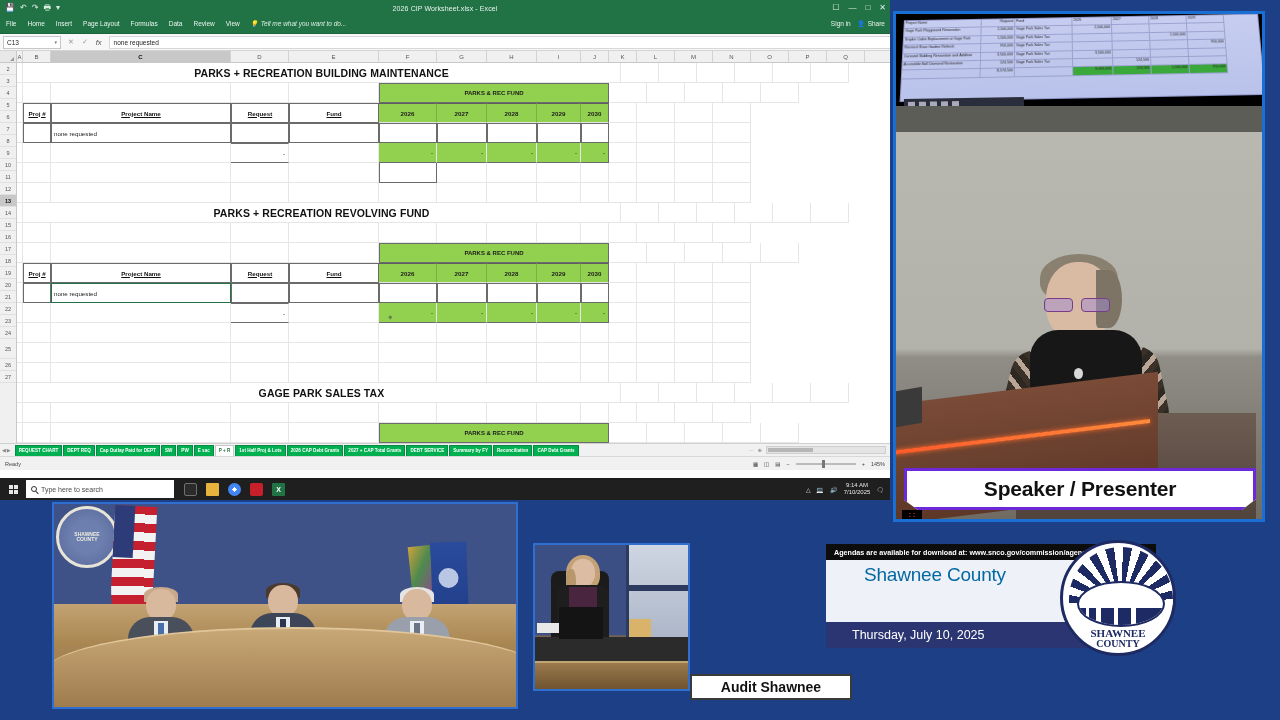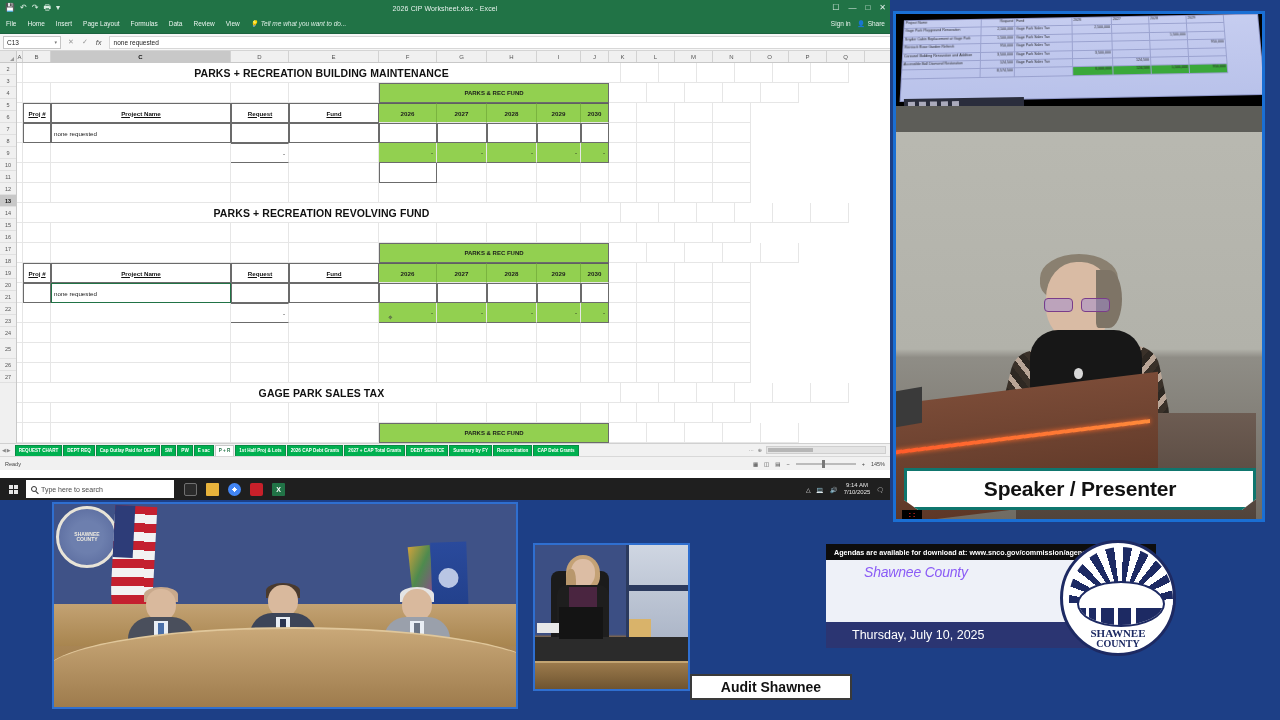--- a/index.html
+++ b/index.html
@@ -332,21 +332,21 @@
   .p-neck {
     position: absolute; left: 64px; top: 78px; width: 30px; height: 22px;
     background: #cfae97;
   }
   .p-pend {
     position: absolute; left: 74px; top: 114px; width: 9px; height: 11px;
     background: #d8d8d8; border-radius: 50%;
   }
   .speaker-banner {
     position: absolute; left: 8px; bottom: 9px; width: 352px; height: 42px;
-    background: #fff; border: 3px solid #0f766e;
+    background: #fff; border: 3px solid #6d28d9;
     display: flex; align-items: center; justify-content: center;
     clip-path: polygon(0 0,100% 0,100% 74%,96% 100%,4% 100%,0 76%);
   }
   .speaker-banner span {
     font-size: 21px; font-weight: bold; color: #111; letter-spacing: -.2px;
   }
 
   
   #chamber-video {
     position: absolute; left: 52px; top: 502px; width: 466px; height: 207px;
@@ -509,21 +509,21 @@
     position: absolute; left: 826px; top: 544px; width: 330px; height: 122px;
   }
   .lt-url {
     height: 16px; background: #0d0d0d; display: flex; align-items: center;
     padding-left: 8px;
   }
   .lt-url span { color: #fff; font-size: 7.2px; font-weight: bold; }
   .lt-body {
     height: 62px; background: #eef1f8; padding: 4px 0 0 38px;
   }
-  .lt-body .l1 { font-size: 14px; color: #8b5cf6; letter-spacing: -.2px; font-style: italic; }
+  .lt-body .l1 { font-size: 19px; color: #0369a1; letter-spacing: -.2px; }
   .lt-body .l2 { font-size: 21px; color: #24306b; font-weight: bold; letter-spacing: -.4px; margin-top: -2px; }
   .lt-date {
     height: 26px; background: #2b3572; display: flex; align-items: center;
     padding-left: 26px; width: 296px;
   }
   .lt-date span { color: #fff; font-size: 12.5px; }
   .lt-seal {
     position: absolute; right: -20px; top: -4px; width: 116px; height: 116px;
     border-radius: 50%; background: #fff; border: 3px solid #1d2a63;
     overflow: hidden;

